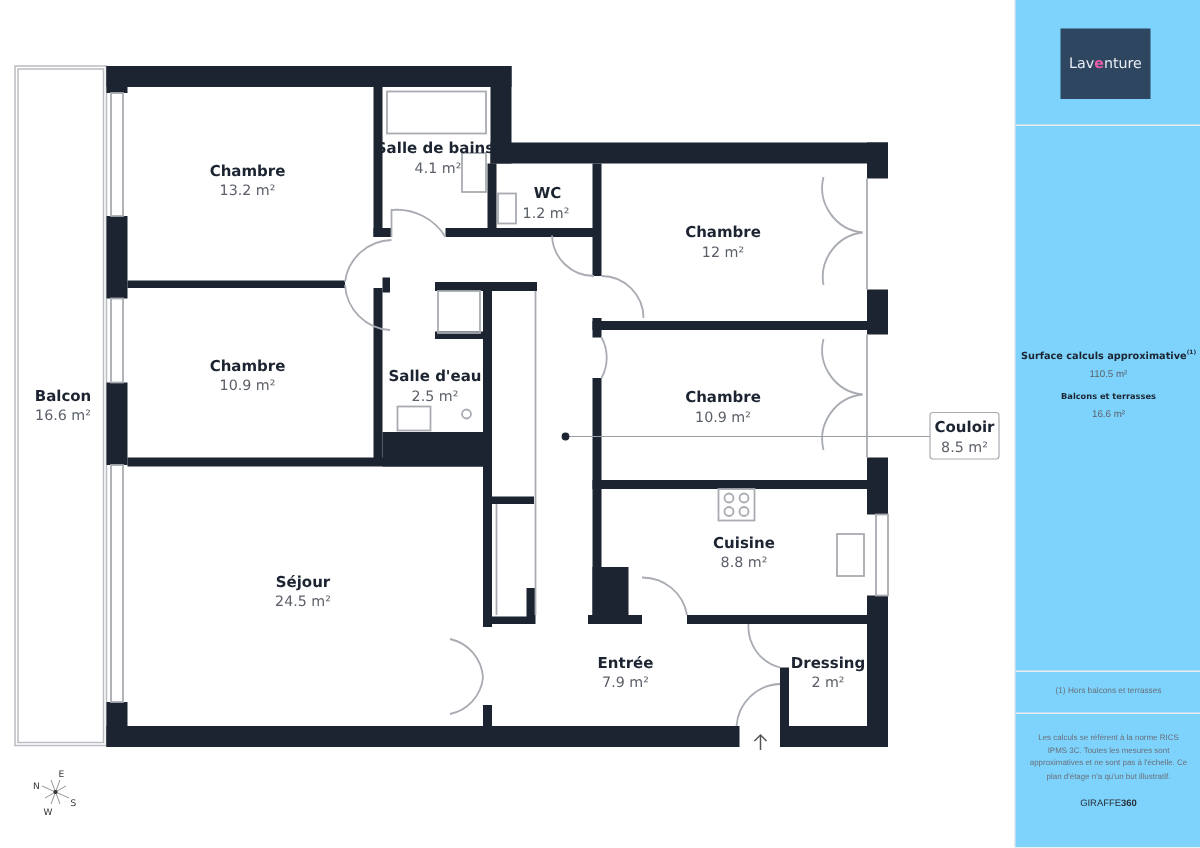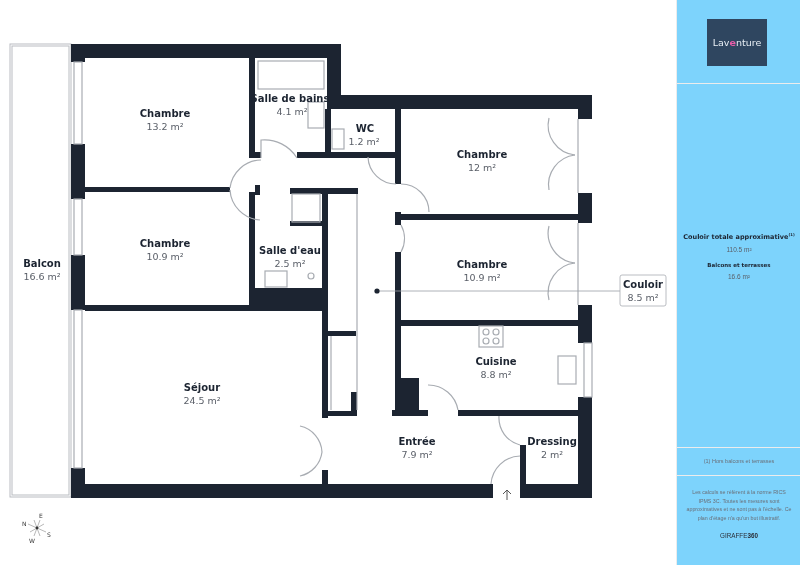--- a/index.html
+++ b/index.html
@@ -210,21 +210,21 @@
     <text x="47" y="537">S</text>
     <text x="29" y="543">W</text>
   </g>
 </svg>
 
 <div id="panel">
   <div id="logo"><span>Lav</span><span class="pink">e</span><span>nture</span></div>
   <div class="divider" style="top:83px"></div>
 
   <div class="panel-sec" style="top:232px">
-    <div class="surf-title"><span>Couloir totale approximative</span><sup>(1)</sup></div>
+    <div class="surf-title"><span>Surface calculs approximative</span><sup>(1)</sup></div>
     <div class="surf-val">110.5 m²</div>
     <div class="small-title">Balcons et terrasses</div>
     <div class="surf-val">16.6 m²</div>
   </div>
 
   <div class="divider" style="top:447px"></div>
   <div class="panel-sec note" style="top:458px">(1) Hors balcons et terrasses</div>
   <div class="divider" style="top:475px"></div>
 
   <div class="panel-sec" style="top:488px">

